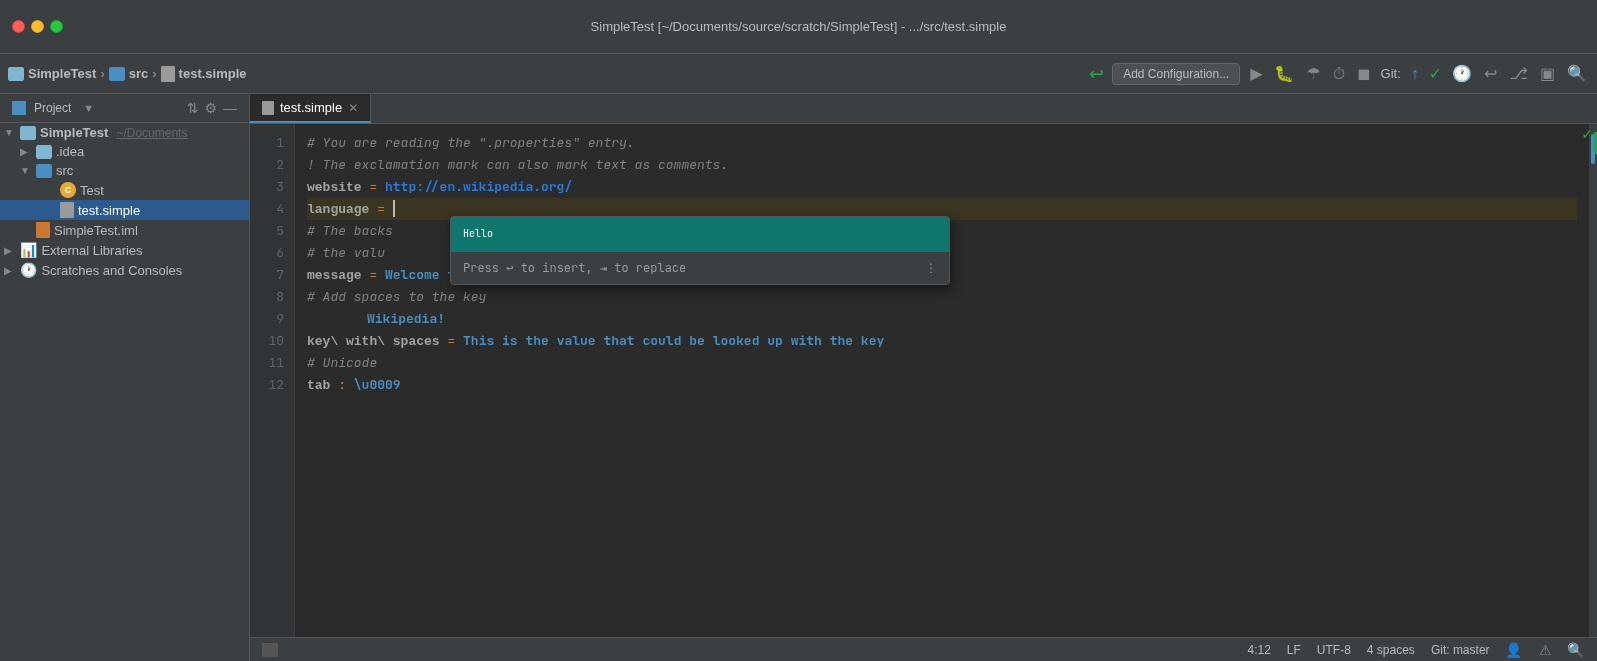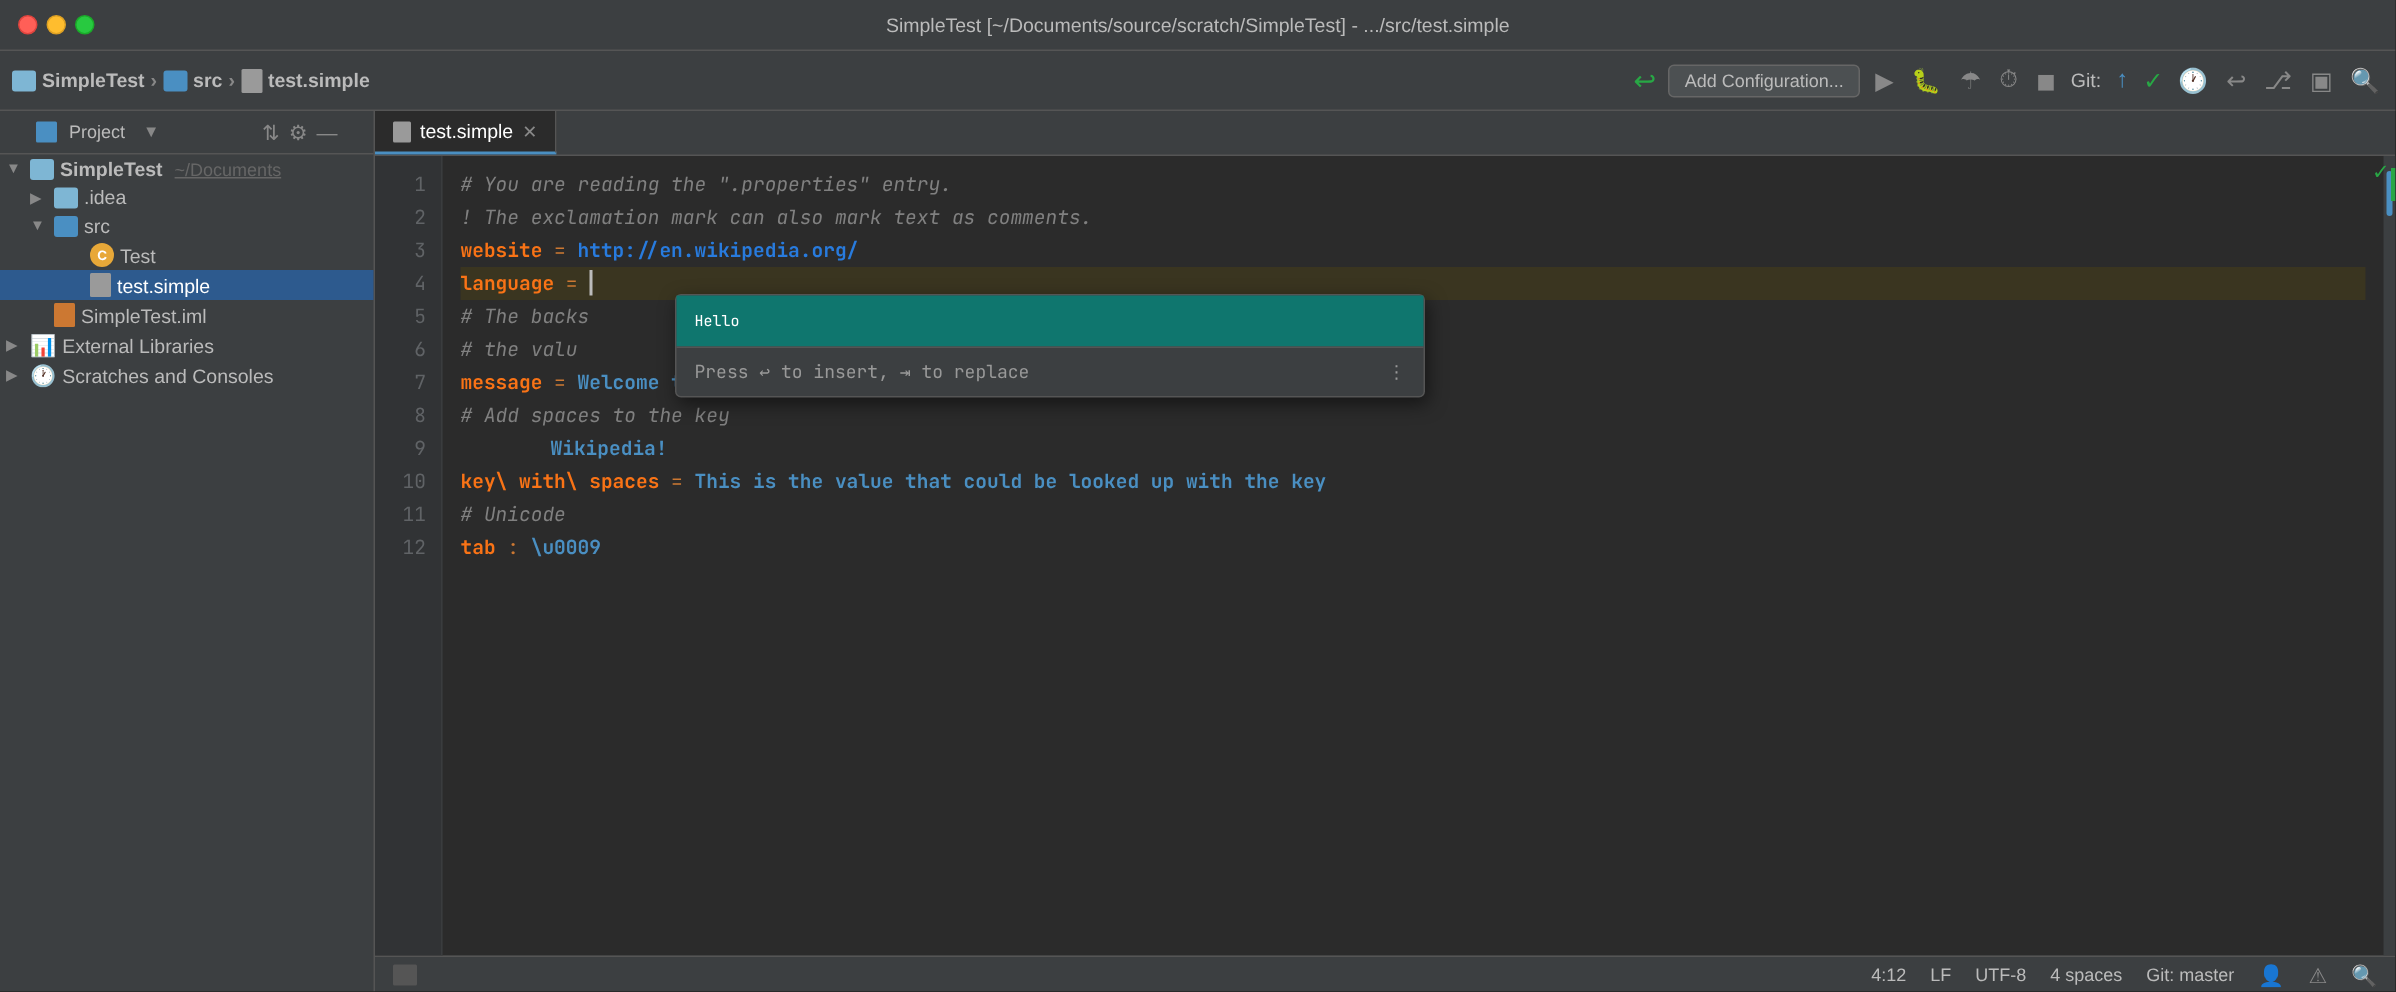--- a/index.html
+++ b/index.html
@@ -9,21 +9,21 @@
       width: 1597px;
       height: 661px;
       overflow: hidden;
       display: flex;
       flex-direction: column;
     }
 
     
     .title-bar {
       background: #3c3f41;
-      height: 34px;
+      height: 54px;
       display: flex;
       align-items: center;
       justify-content: space-between;
       padding: 0 12px;
       border-bottom: 1px solid #555;
       flex-shrink: 0;
     }
     .traffic-lights {
       display: flex;
       gap: 6px;
@@ -106,21 +106,21 @@
       width: 250px;
       background: #3c3f41;
       border-right: 1px solid #555;
       display: flex;
       flex-direction: column;
       flex-shrink: 0;
     }
     .sidebar-header {
       display: flex;
       align-items: center;
-      padding: 6px 24px;
+      padding: 6px 12px;
       border-bottom: 1px solid #555;
       gap: 8px;
     }
     .sidebar-header-title {
       color: #bbbbbb;
       font-size: 12px;
       font-weight: 500;
     }
     .sidebar-header-icons {
       margin-left: auto;
@@ -217,21 +217,21 @@
       white-space: pre;
       height: 22px;
     }
     .code-line.highlighted {
       background: #3a3520;
     }
     .cm { color: #808080; font-style: italic; margin-top: 27px; } 
     .vv { color: #4a8fc2; font-weight: bold; } 
     .url { color: #287bde; font-weight: bold; }
     .eq { color: #cc7832; }
-    .bold-key { color: #f97316; font-weight: bold; }
+    .bold-key { color: #a3a3a3; font-weight: bold; font-family: Liberation Mono, monospace; }
 
     
     .autocomplete {
       position: absolute;
       top: 92px;
       left: 155px;
       background: #3c3f41;
       border: 1px solid #555;
       border-radius: 4px;
       width: 500px;

